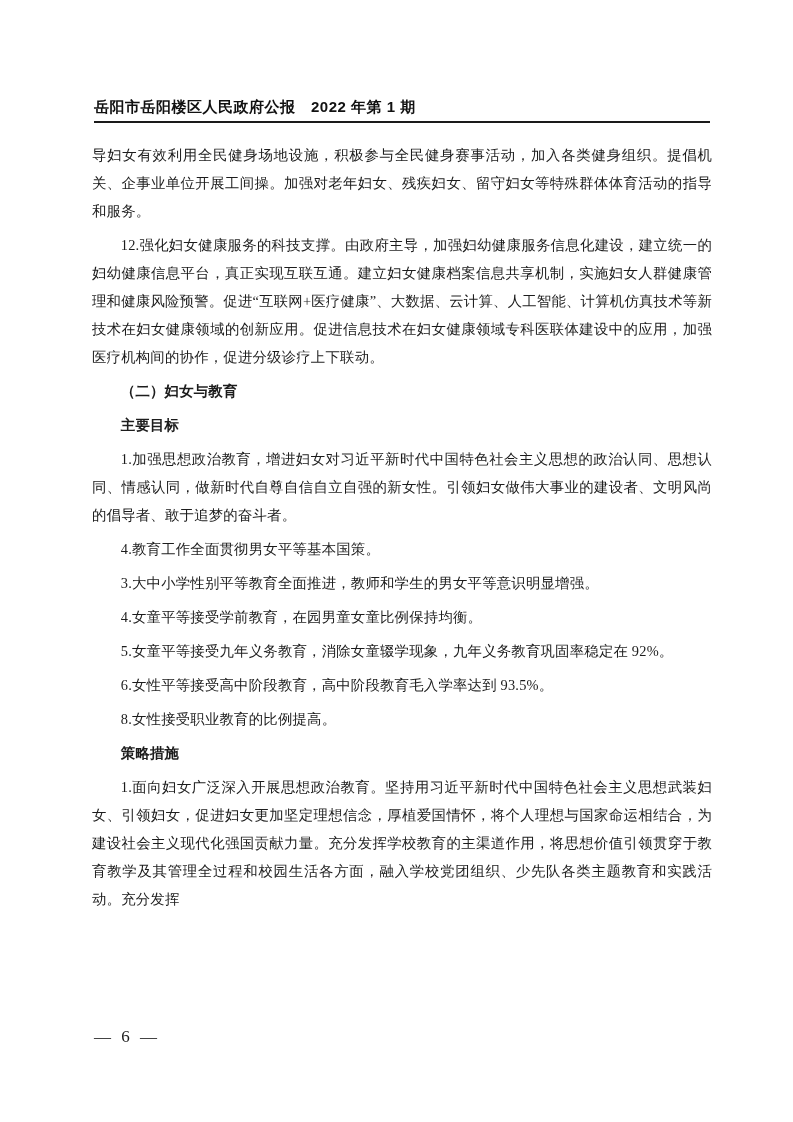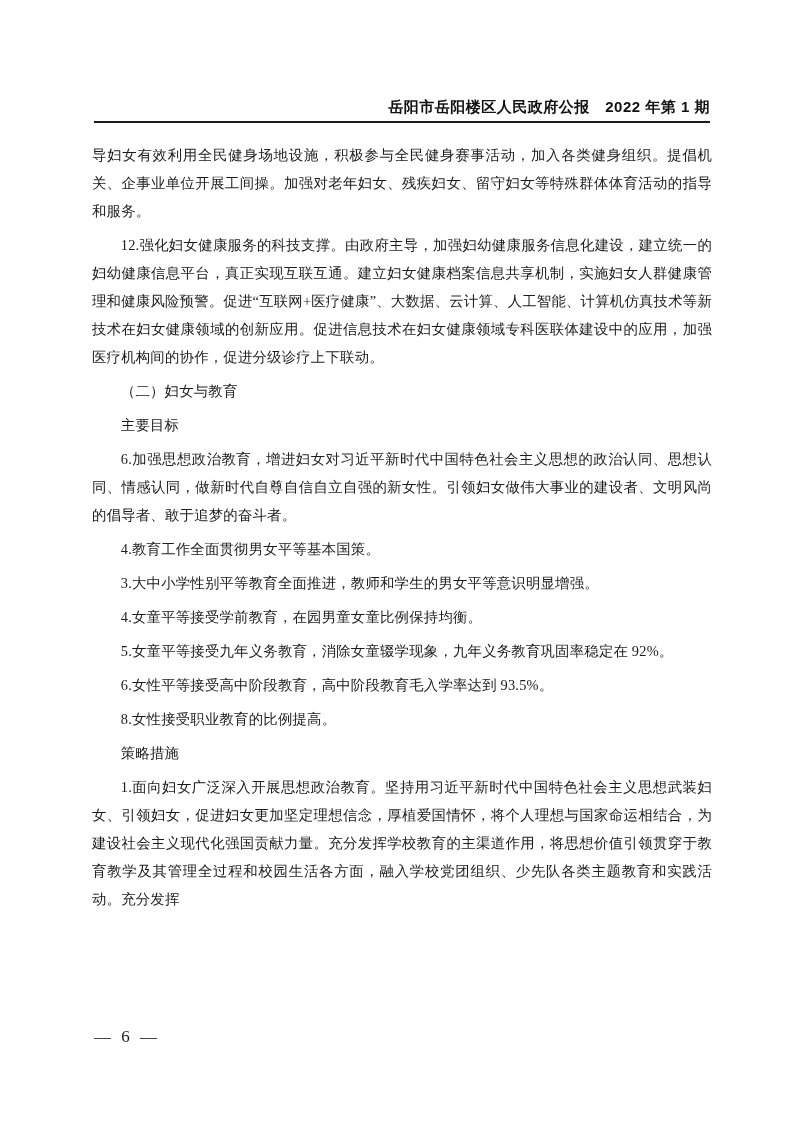--- a/index.html
+++ b/index.html
@@ -14,21 +14,20 @@
     background: #ffffff;
     font-family: "Liberation Serif", "DejaVu Serif", serif;
     color: #1c1c1c;
     overflow: hidden;
   }
   .running-header {
     position: absolute;
     top: 98px;
     left: 94px;
     right: 83px;
-    text-align: right;
     font-family: "Liberation Sans", "DejaVu Sans", sans-serif;
     font-weight: 700;
     font-size: 15px;
     letter-spacing: 0.5px;
     color: #111111;
     white-space: nowrap;
   }
   .header-rule {
     position: absolute;
     top: 121px;
@@ -48,21 +47,21 @@
     letter-spacing: 0.2px;
   }
   .content p {
     margin: 0 0 6px 0;
     text-indent: 2em;
   }
   .content p.cont {
     text-indent: 0;
   }
   .content p.heading {
-    font-weight: 400;
+    font-weight: 700;
   }
   .page-number {
     position: absolute;
     left: 94px;
     top: 1027px;
     font-size: 17px;
     letter-spacing: 3px;
     color: #1c1c1c;
     font-family: "Liberation Serif", "DejaVu Serif", serif;
   }
@@ -76,21 +75,21 @@
     <span>岳阳市岳阳楼区人民政府公报　2022 年第 1 期</span>
   </div>
 
   <div class="header-rule"></div>
 
   <div class="content">
     <p class="cont">导妇女有效利用全民健身场地设施，积极参与全民健身赛事活动，加入各类健身组织。提倡机关、企事业单位开展工间操。加强对老年妇女、残疾妇女、留守妇女等特殊群体体育活动的指导和服务。</p>
     <p>12.强化妇女健康服务的科技支撑。由政府主导，加强妇幼健康服务信息化建设，建立统一的妇幼健康信息平台，真正实现互联互通。建立妇女健康档案信息共享机制，实施妇女人群健康管理和健康风险预警。促进“互联网+医疗健康”、大数据、云计算、人工智能、计算机仿真技术等新技术在妇女健康领域的创新应用。促进信息技术在妇女健康领域专科医联体建设中的应用，加强医疗机构间的协作，促进分级诊疗上下联动。</p>
     <p class="heading">（二）妇女与教育</p>
     <p class="heading">主要目标</p>
-    <p>6.加强思想政治教育，增进妇女对习近平新时代中国特色社会主义思想的政治认同、思想认同、情感认同，做新时代自尊自信自立自强的新女性。引领妇女做伟大事业的建设者、文明风尚的倡导者、敢于追梦的奋斗者。</p>
+    <p>1.加强思想政治教育，增进妇女对习近平新时代中国特色社会主义思想的政治认同、思想认同、情感认同，做新时代自尊自信自立自强的新女性。引领妇女做伟大事业的建设者、文明风尚的倡导者、敢于追梦的奋斗者。</p>
     <p>4.教育工作全面贯彻男女平等基本国策。</p>
     <p>3.大中小学性别平等教育全面推进，教师和学生的男女平等意识明显增强。</p>
     <p>4.女童平等接受学前教育，在园男童女童比例保持均衡。</p>
     <p>5.女童平等接受九年义务教育，消除女童辍学现象，九年义务教育巩固率稳定在 92%。</p>
     <p>6.女性平等接受高中阶段教育，高中阶段教育毛入学率达到 93.5%。</p>
     <p>8.女性接受职业教育的比例提高。</p>
     <p class="heading">策略措施</p>
     <p>1.面向妇女广泛深入开展思想政治教育。坚持用习近平新时代中国特色社会主义思想武装妇女、引领妇女，促进妇女更加坚定理想信念，厚植爱国情怀，将个人理想与国家命运相结合，为建设社会主义现代化强国贡献力量。充分发挥学校教育的主渠道作用，将思想价值引领贯穿于教育教学及其管理全过程和校园生活各方面，融入学校党团组织、少先队各类主题教育和实践活动。充分发挥</p>
   </div>
 

